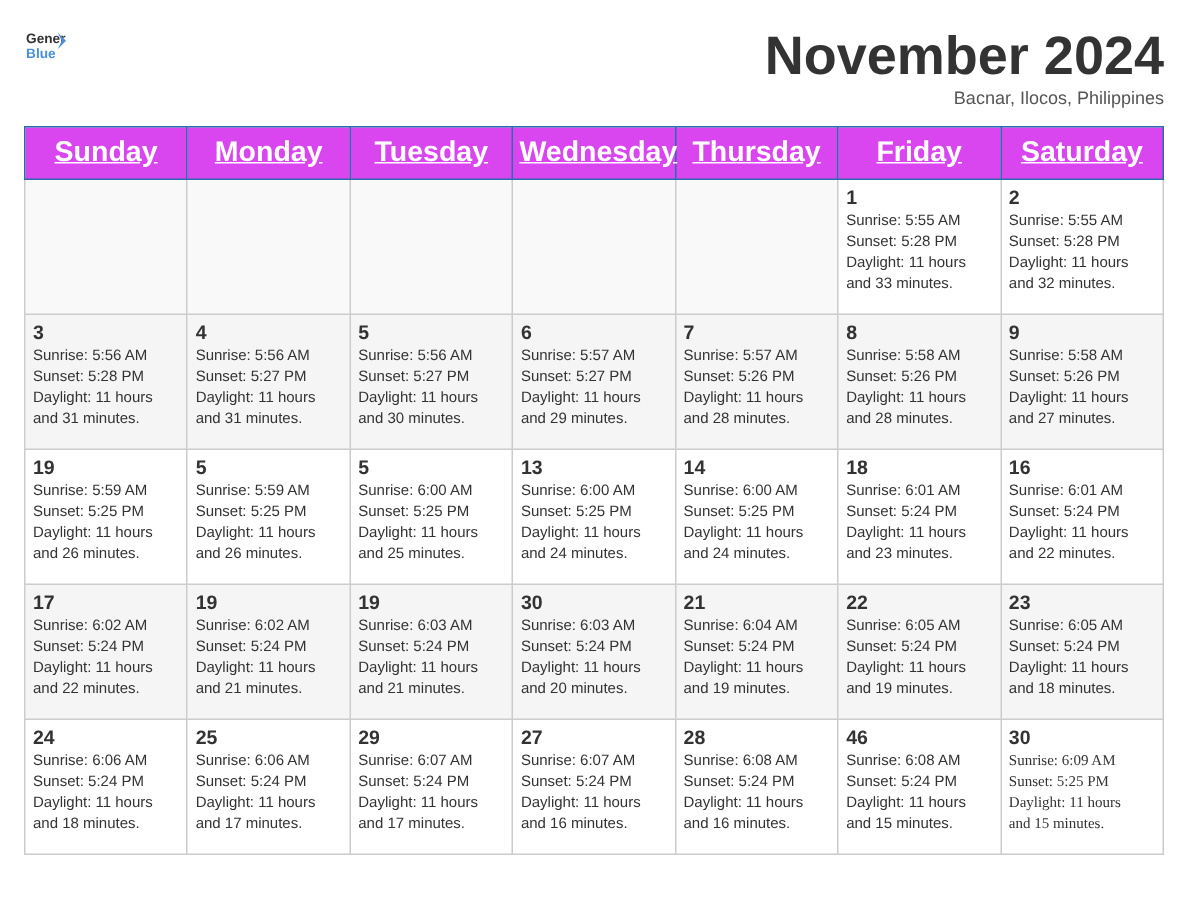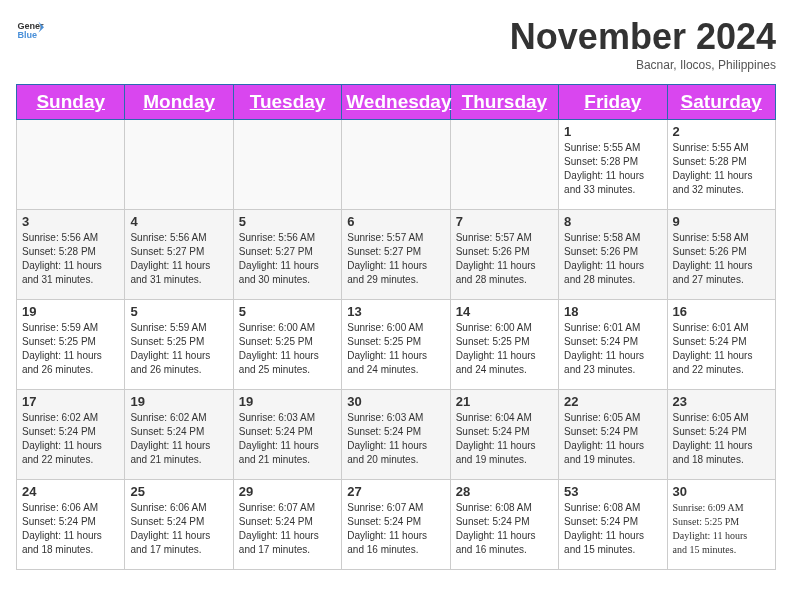--- a/index.html
+++ b/index.html
@@ -311,21 +311,21 @@
 and 16 minutes.</div>
         </td>
         <td>
           <div class="day-number">28</div>
           <div class="day-info" style="white-space: pre-line;">Sunrise: 6:08 AM
 Sunset: 5:24 PM
 Daylight: 11 hours
 and 16 minutes.</div>
         </td>
         <td>
-          <div class="day-number">53</div>
+          <div class="day-number">46</div>
           <div class="day-info" style="white-space: pre-line;">Sunrise: 6:08 AM
 Sunset: 5:24 PM
 Daylight: 11 hours
 and 15 minutes.</div>
         </td>
         <td>
           <div class="day-number">30</div>
           <div class="day-info" style="white-space: pre-line; font-family: Liberation Serif, serif;">Sunrise: 6:09 AM
 Sunset: 5:25 PM
 Daylight: 11 hours

